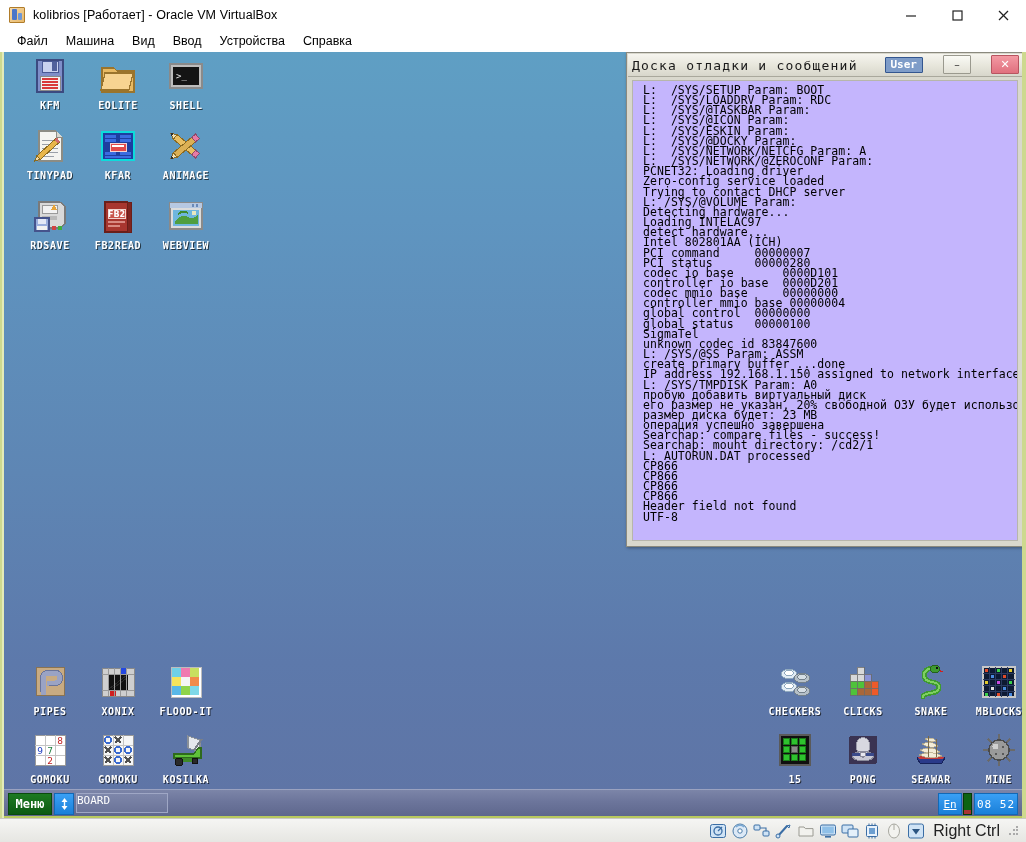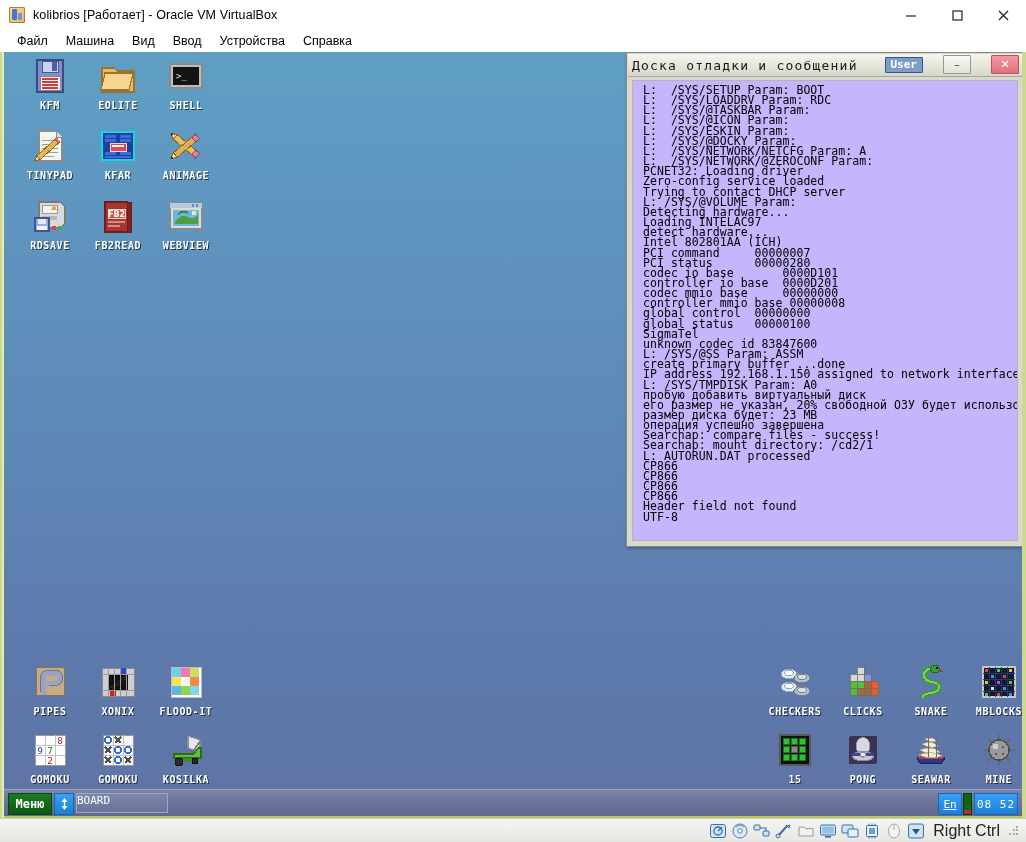--- a/index.html
+++ b/index.html
@@ -691,21 +691,21 @@
             <div class="board-line">L: /SYS/@VOLUME Param:</div>
             <div class="board-line">Detecting hardware...</div>
             <div class="board-line">Loading INTELAC97</div>
             <div class="board-line">detect hardware...</div>
             <div class="board-line">Intel 802801AA (ICH)</div>
             <div class="board-line">PCI command     00000007</div>
             <div class="board-line">PCI status      00000280</div>
             <div class="board-line">codec io base       0000D101</div>
             <div class="board-line">controller io base  0000D201</div>
             <div class="board-line">codec mmio base     00000000</div>
-            <div class="board-line">controller mmio base 00000008</div>
+            <div class="board-line">controller mmio base 00000004</div>
             <div class="board-line">global control  00000000</div>
             <div class="board-line">global status   00000100</div>
             <div class="board-line">SigmaTel</div>
             <div class="board-line">unknown codec id 83847600</div>
             <div class="board-line">L: /SYS/@SS Param: ASSM</div>
             <div class="board-line">create primary buffer ...done</div>
             <div class="board-line">IP address 192.168.1.150 assigned to network interface 1 by DH</div>
             <div class="board-line">L: /SYS/TMPDISK Param: A0</div>
             <div class="board-line">пробую добавить виртуальный диск</div>
             <div class="board-line">его размер не указан, 20% свободной ОЗУ будет использовано</div>

